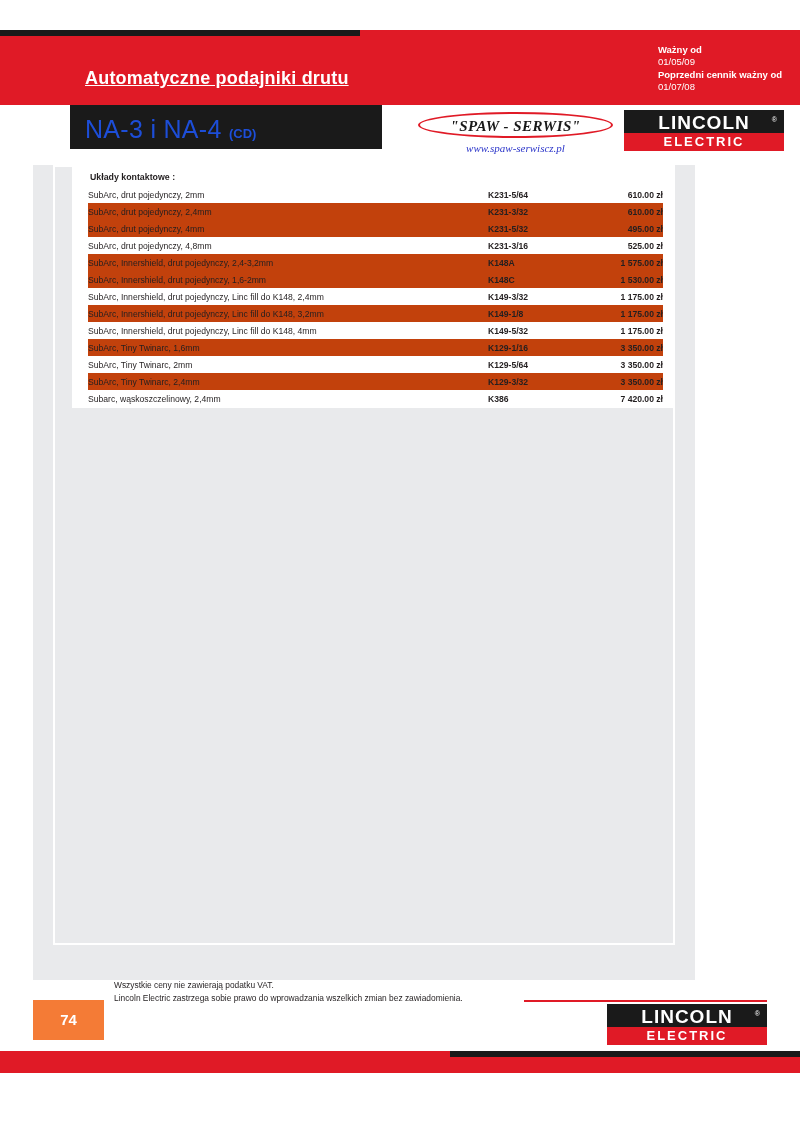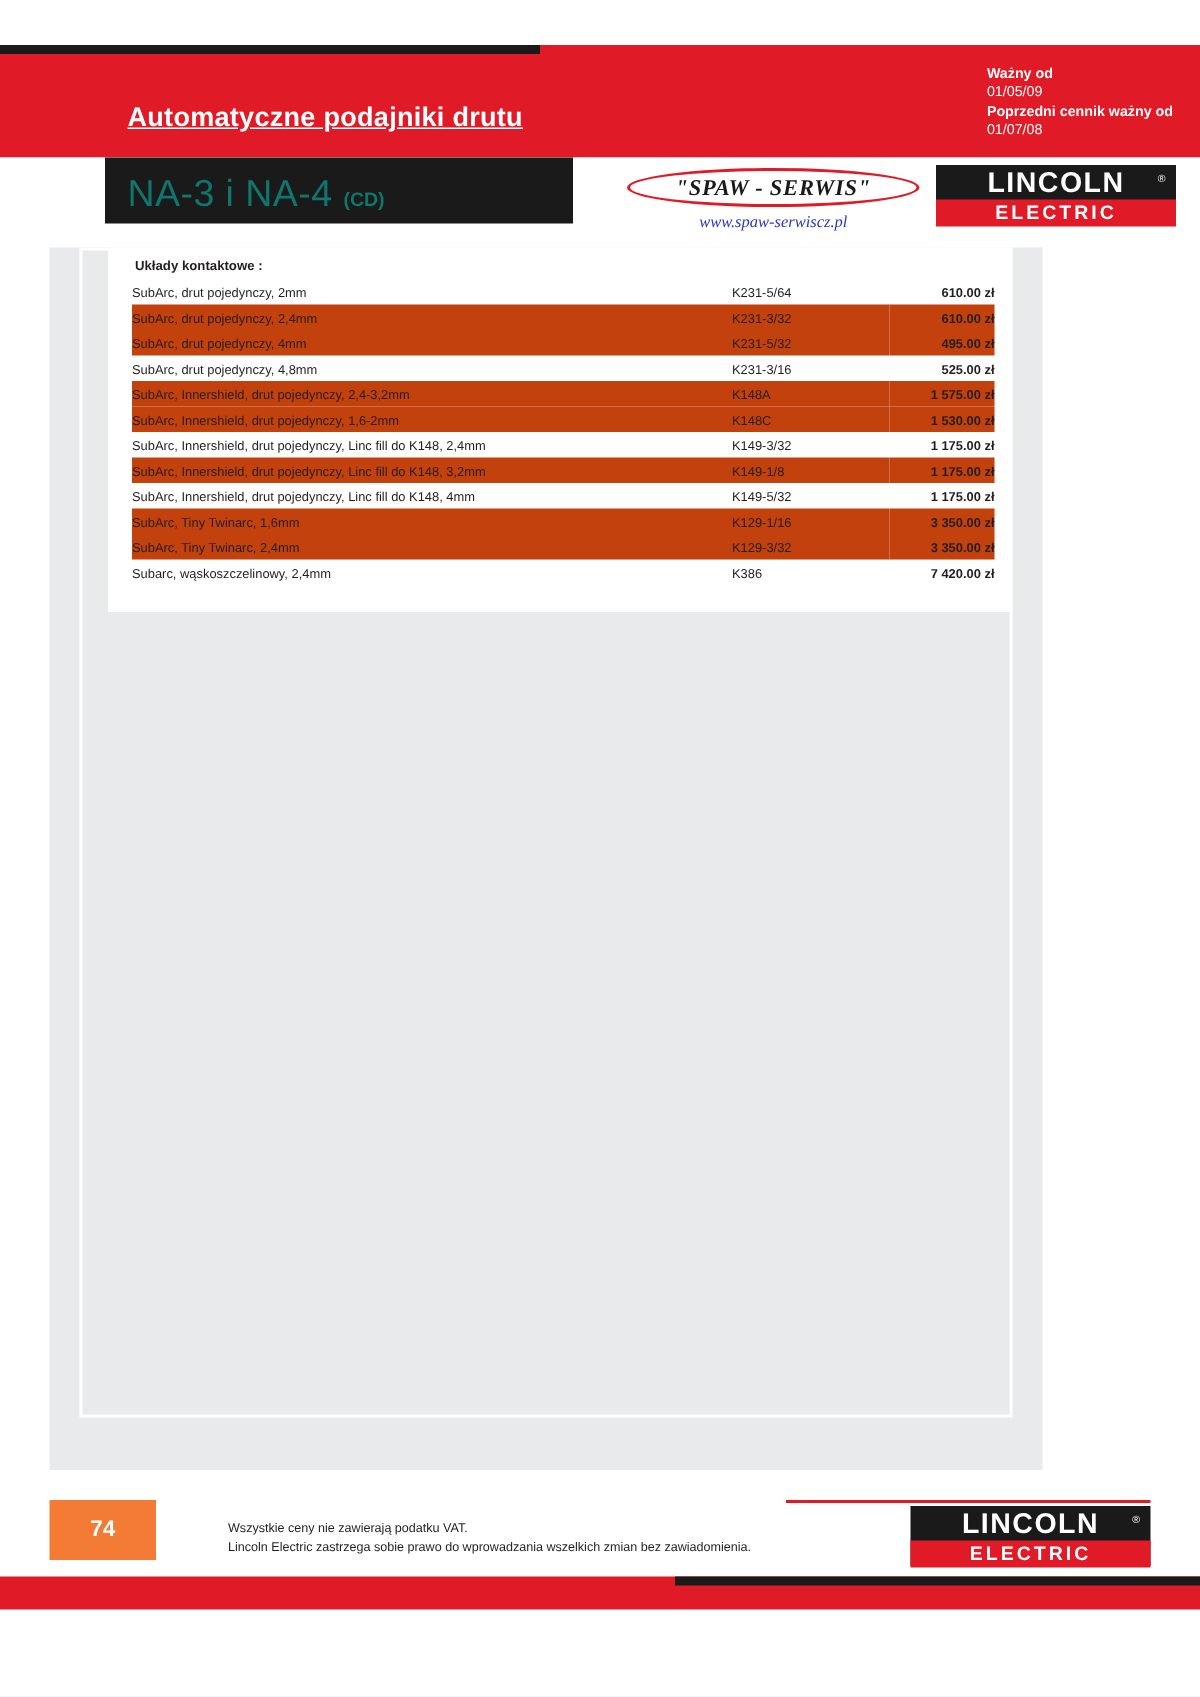--- a/index.html
+++ b/index.html
@@ -67,21 +67,21 @@
     left: 70px;
     top: 105px;
     width: 312px;
     height: 44px;
     background: #1a1a1a;
   }
   .model-name {
     position: absolute;
     left: 85px;
     top: 115px;
-    color: #0f766e;
+    color: #1d4ed8;
     font-size: 25px;
     font-weight: normal;
     letter-spacing: 0.3px;
   }
   .model-name .cd {
     font-size: 13px;
     font-weight: bold;
     letter-spacing: 0;
   }
 
@@ -197,21 +197,21 @@
     font-size: 8.6px;
     color: #231f20;
   }
   table.price td {
     padding: 2px 0 2px 0;
     vertical-align: middle;
     height: 13px;
   }
   table.price tr.shaded td { background: #c2410c; }
   td.c-desc { padding-left: 12px; width: 400px; }
-  td.c-code { width: 105px; font-weight: normal; }
+  td.c-code { width: 105px; font-weight: bold; }
   td.c-price { text-align: right; padding-right: 4px; font-weight: bold; width: 70px; }
   tr.section-head td {
     font-weight: bold;
     padding-left: 2px;
     padding-bottom: 3px;
     font-size: 8.8px;
   }
 
   
   .page-num-box {
@@ -226,25 +226,24 @@
     position: absolute;
     left: 0; right: 0; top: 11px;
     text-align: center;
     color: #ffffff;
     font-size: 15px;
     font-weight: bold;
   }
   .footer-note {
     position: absolute;
     left: 114px;
-    top: 1012px;
+    top: 979px;
     font-size: 8.4px;
     color: #231f20;
     line-height: 13px;
-    margin-left: 38px;
   }
   .footer-rule {
     position: absolute;
     left: 524px;
     top: 1000px;
     width: 243px;
     height: 2px;
     background: #e01a26;
   }
   .lincoln-footer {
@@ -388,20 +387,25 @@
       <tr>
         <td class="c-desc">SubArc, Innershield,  drut pojedynczy, Linc fill do K148, 4mm</td>
         <td class="c-code">K149-5/32</td>
         <td class="c-price">1 175.00 zł</td>
       </tr>
       <tr class="shaded">
         <td class="c-desc">SubArc, Tiny Twinarc, 1,6mm</td>
         <td class="c-code">K129-1/16</td>
         <td class="c-price">3 350.00 zł</td>
       </tr>
+      <tr>
+        <td class="c-desc">SubArc, Tiny Twinarc, 2mm</td>
+        <td class="c-code">K129-5/64</td>
+        <td class="c-price">3 350.00 zł</td>
+      </tr>
       <tr class="shaded">
         <td class="c-desc">SubArc, Tiny Twinarc, 2,4mm</td>
         <td class="c-code">K129-3/32</td>
         <td class="c-price">3 350.00 zł</td>
       </tr>
       <tr>
         <td class="c-desc">Subarc, wąskoszczelinowy, 2,4mm</td>
         <td class="c-code">K386</td>
         <td class="c-price">7 420.00 zł</td>
       </tr>

